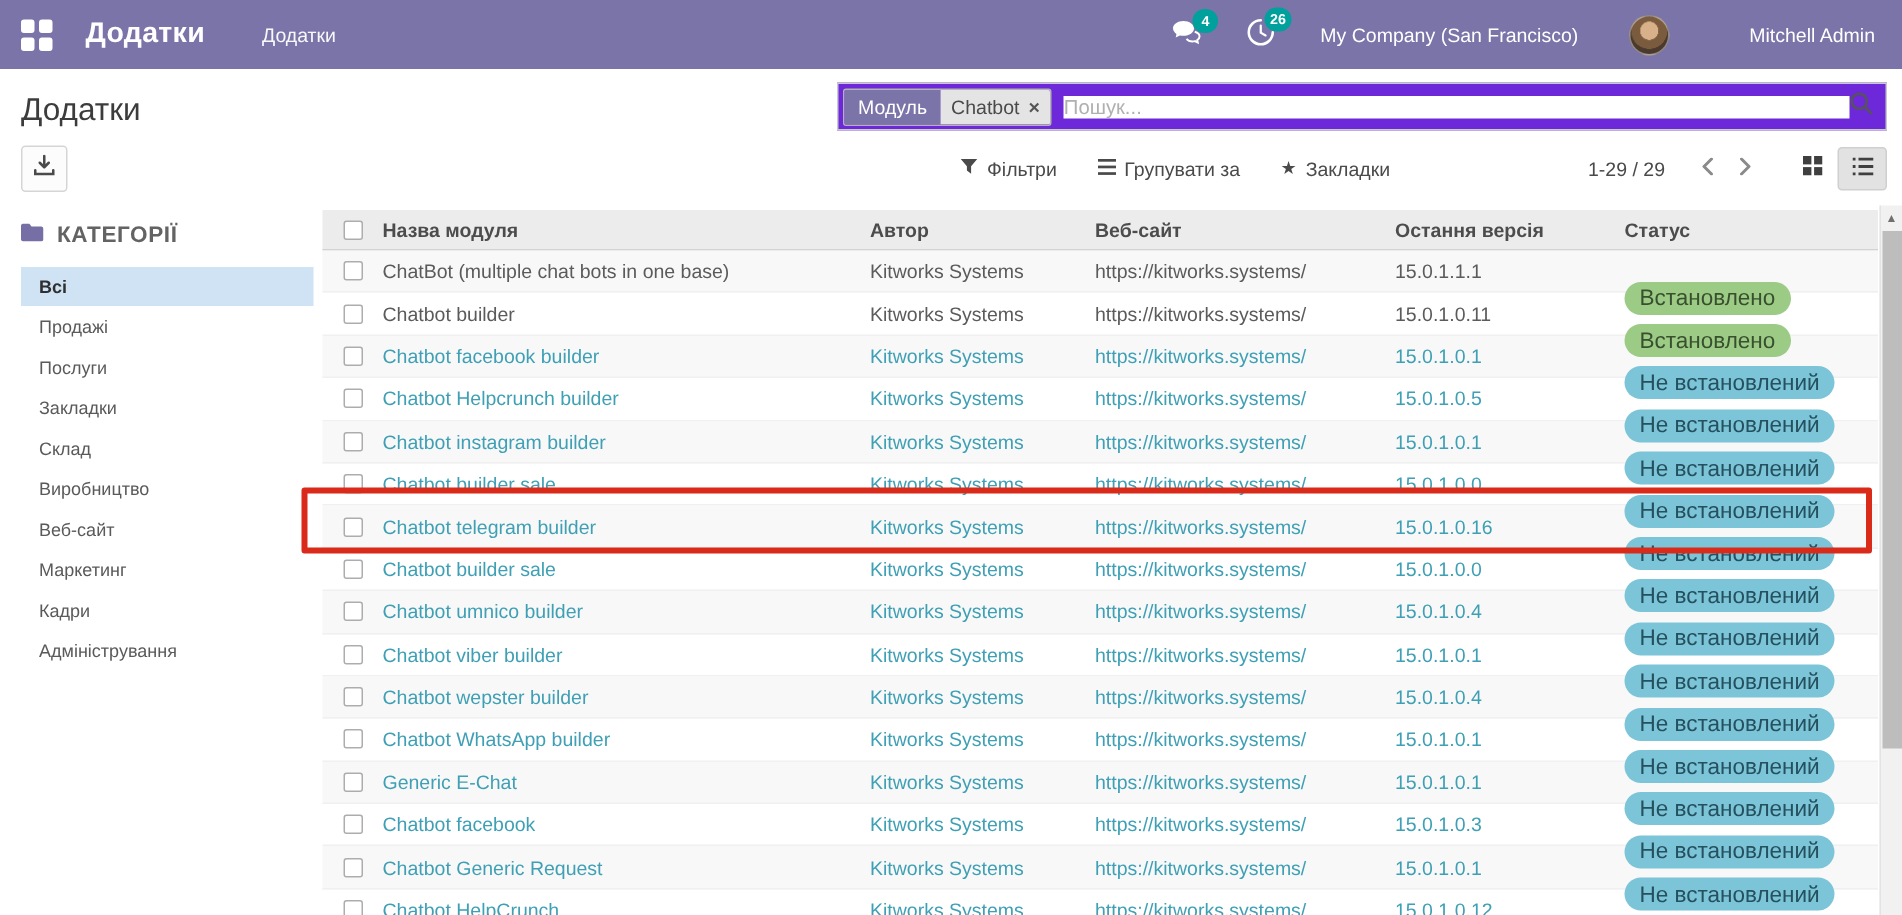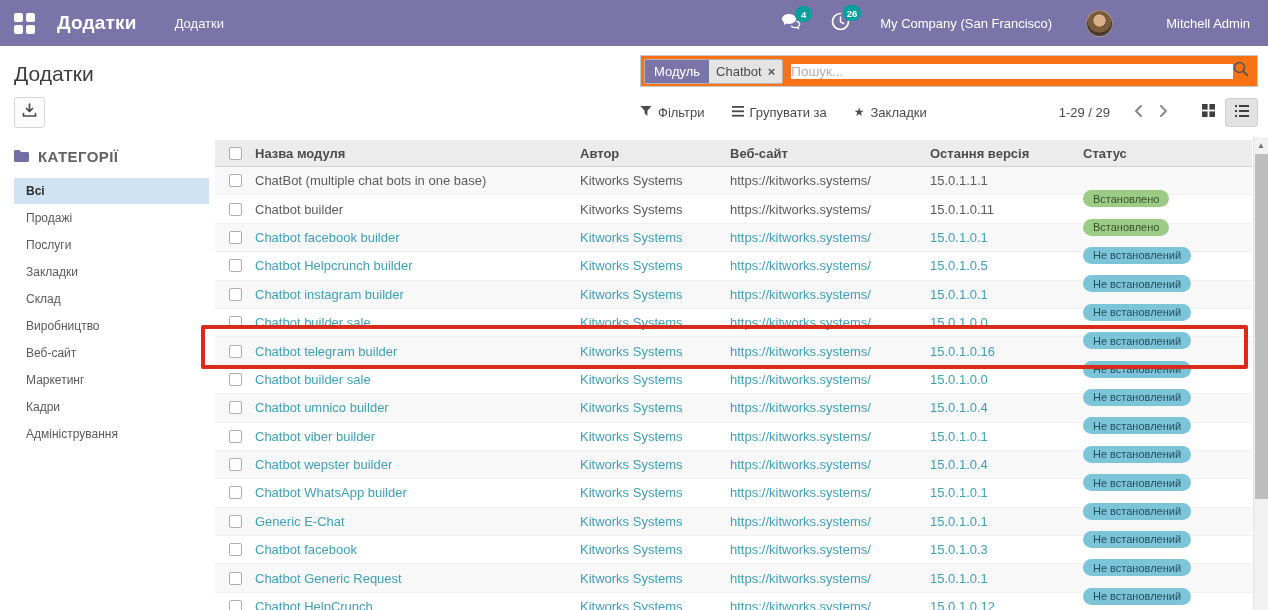--- a/index.html
+++ b/index.html
@@ -29,21 +29,21 @@
   .tb-user { display:flex; align-items:center; cursor:pointer;gap:44px; }
   .avatar {
     width:27px; height:27px; border-radius:50%; margin-right:9px;
     background: radial-gradient(circle at 50% 38%, #d8b089 0 30%, #7a5b3e 31% 60%, #4a3a2e 61%);
     border:1px solid rgba(255,255,255,.4);
   }
   
   .cp-row1 { display:flex; justify-content:space-between; align-items:flex-start; padding:9px 10px 0 14px; height:48px; }
   .page-title { font-size:21px; color:#3c3c3c; font-weight:400; margin-top:7px; }
   .searchbox {
-    width:618px; height:32px; border:1px solid #c9c9c9; background:#f97316;
+    width:700px; height:32px; border:1px solid #c9c9c9; background:#6d28d9;
     display:flex; align-items:center; padding:0 8px 0 3px;
   }
   .facet { display:flex; height:25px; border:1px solid #b3b3b3; border-radius:2px; overflow:hidden; flex:none; }
   .facet-label { background:var(--c-topbar,#7a74a8); color:#fff; font-size:13px; padding:0 9px; display:flex; align-items:center; }
   .facet-value { background:#e4e4e4; color:#4a4a4a; font-size:13px; padding:0 7px; display:flex; align-items:center; }
   .facet-x { margin-left:6px; color:#555; font-weight:700; font-size:13px; cursor:pointer; }
   .search-input { flex:1; border:none; outline:none; font-size:13.5px; margin-left:8px; color:#555; font-family:"Liberation Sans",sans-serif; }
   .search-input::placeholder { color:#b0b0b0; }
   .cp-row2 { display:flex; justify-content:space-between; align-items:center; padding:2px 10px 0 14px; height:34px; }
   .btn-import { width:31px; height:31px; border:1px solid #d5d5d5; background:#fcfcfc; border-radius:3px;
@@ -73,21 +73,21 @@
   .trow:nth-child(odd) { background:#f8f8f8; }
   .c-check { width:40px; flex:none; display:flex; justify-content:center; }
   .c-name { width:325px; flex:none; padding-right:8px; overflow:hidden; white-space:nowrap; }
   .c-author { width:150px; flex:none; }
   .c-site { width:200px; flex:none; }
   .c-ver { width:153px; flex:none; }
   .c-status { flex:1; }
   .checkbox { width:13px; height:13px; border:1px solid #adadad; border-radius:2px; background:#fff; cursor:pointer; }
   .trow.installed .c-name, .trow.installed .c-author, .trow.installed .c-site, .trow.installed .c-ver { color:#5b5b5b; }
   .trow.notinstalled .c-name, .trow.notinstalled .c-author, .trow.notinstalled .c-site, .trow.notinstalled .c-ver { color:var(--c-link,#3fa0b5); }
-  .badge { display:inline-block; padding:2.5px 10px; border-radius:11px; font-size:11px;margin-top:36px; }
+  .badge { display:inline-block; padding:2.5px 10px; border-radius:11px; font-size:15px;margin-top:36px; }
   .badge.installed { background:var(--c-green,#9ccb85); color:#39502e; }
   .badge.notinstalled { background:var(--c-blue,#7cc4d8); color:#25505e; }
   
   .highlight-box { position:absolute; left:201px; top:325px; width:1047px; height:44px;
     border:4px solid var(--c-red,#d92a1a); border-radius:2px; pointer-events:none; z-index:6; }
   
   .scrollbar { position:absolute; right:0; top:137px; width:15px; height:473px; background:#f1f1f1; border-left:1px solid #e3e3e3; }
   .sb-arrow { width:100%; height:16px; display:flex; align-items:center; justify-content:center; font-size:8px; color:#707070; cursor:pointer; }
   .sb-thumb { position:absolute; top:17px; left:1px; width:13px; height:345px; background:#bdbdbd; cursor:pointer; }
 </style>

